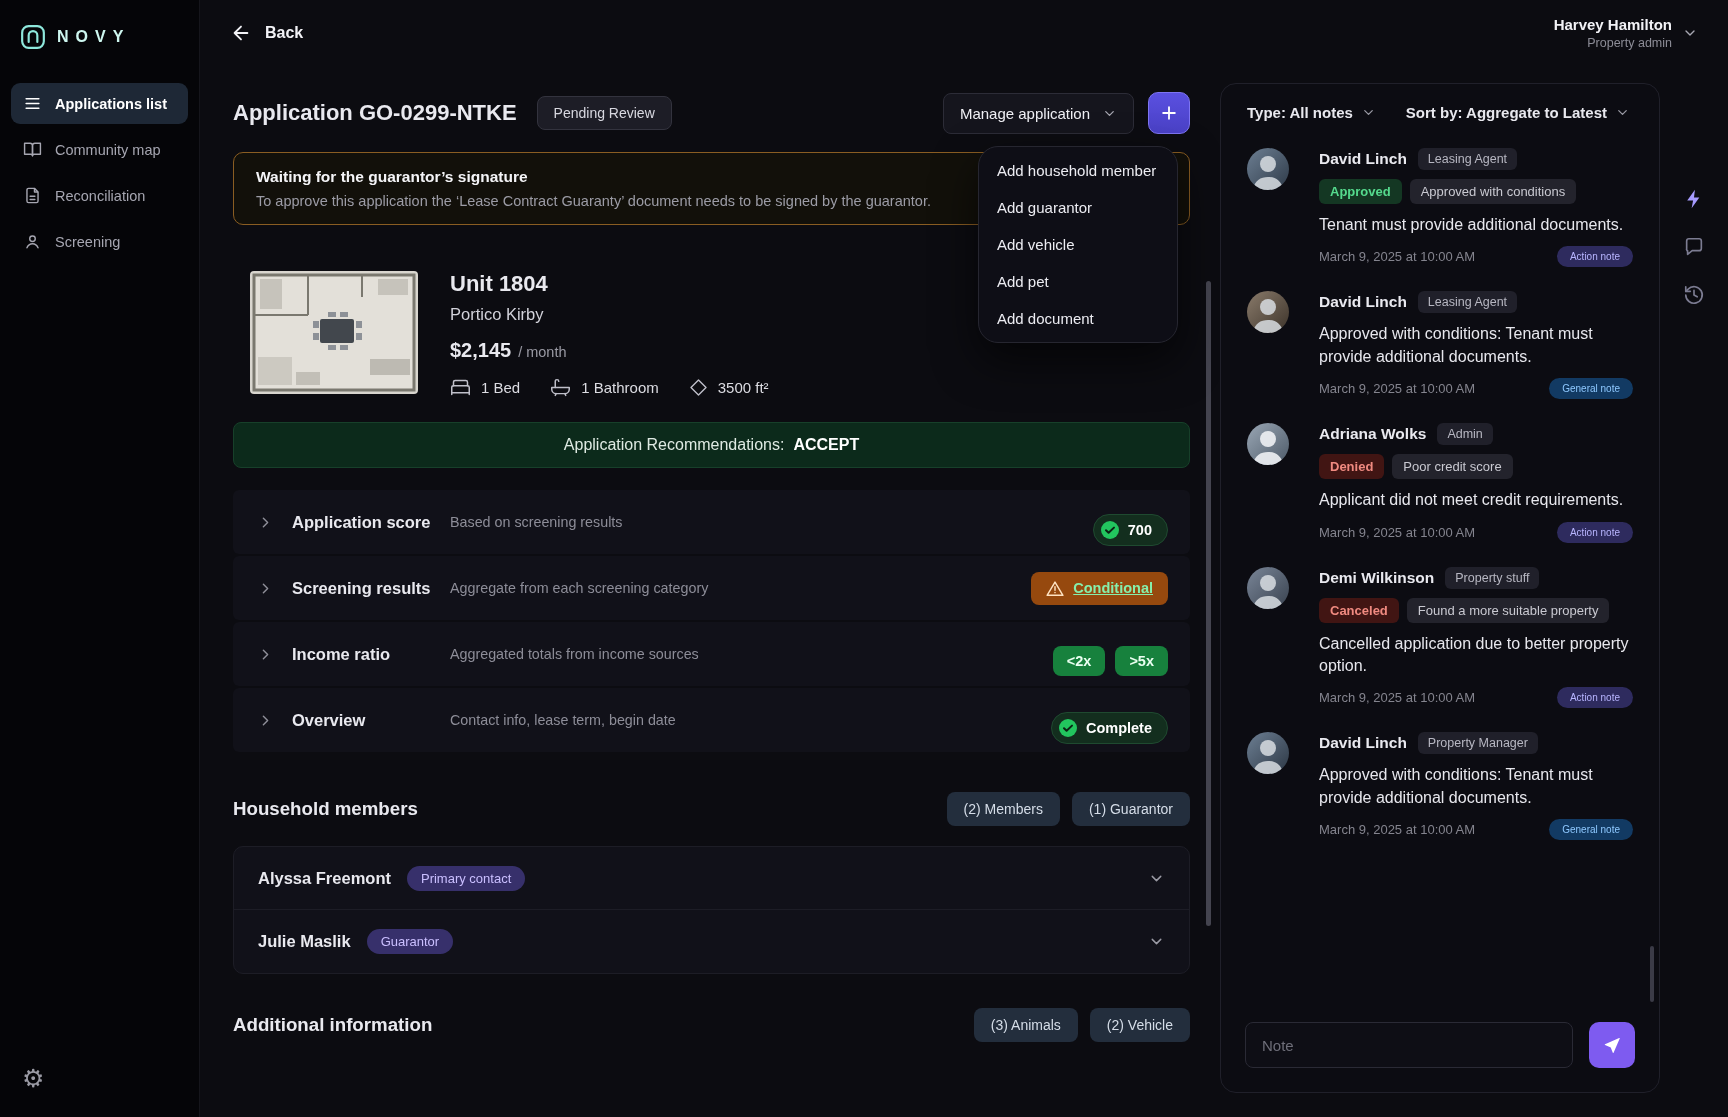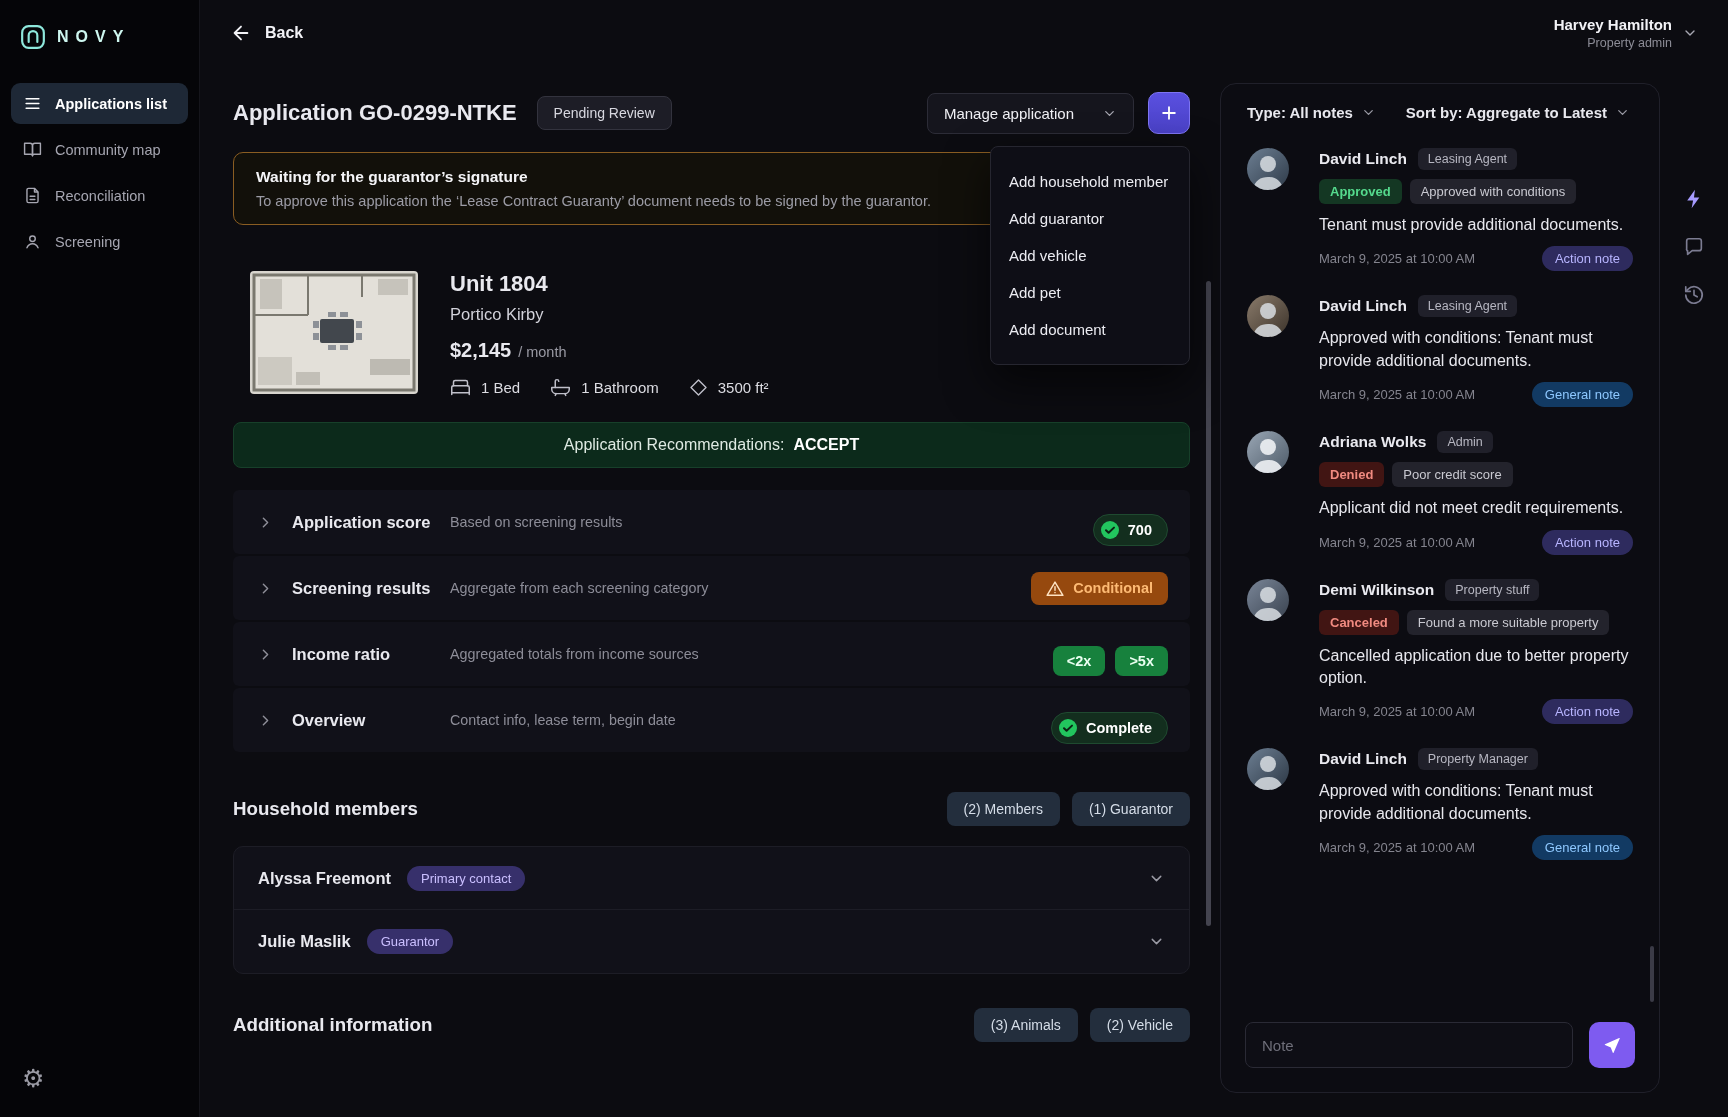--- a/index.html
+++ b/index.html
@@ -34,24 +34,24 @@
 
   
   .main-col { width:1020px; flex-shrink:0; padding:26px 30px 0 33px; position:relative; overflow:hidden; }
   .main-scrollbar { position:absolute; right:9px; top:215px; width:5px; height:645px; background:#44444f; border-radius:3px; cursor:pointer; }
 
   .header-row { display:flex; align-items:center; justify-content:space-between; }
   .header-left { display:flex; align-items:center; gap:20px; }
   .app-title { font-size:22px; font-weight:700; }
   .status-pill { background:#1d1d26; border:1px solid #33333e; color:#d8d8e0; font-size:14px; padding:8px 16px; border-radius:8px; }
   .header-actions { display:flex; align-items:center; gap:14px; position:relative; }
-  .manage-btn { display:flex; align-items:center; gap:28px; background:#15151d; border:1px solid #2c2c37; color:#f0f0f5; font-size:15px; padding:11px 16px; border-radius:8px; cursor:pointer; font-family:inherit; }
+  .manage-btn { display:flex; align-items:center; gap:12px; background:#15151d; border:1px solid #2c2c37; color:#f0f0f5; font-size:15px; padding:11px 16px; border-radius:8px; cursor:pointer; font-family:inherit; }
   .plus-btn { width:42px; height:42px; border-radius:10px; background:linear-gradient(180deg,#5a50e0,#4a41c6); border:1px solid #7d74f2; display:flex; align-items:center; justify-content:center; cursor:pointer; }
 
-  .add-menu { position:absolute; top:54px; right:0; width:200px; background:#0e0e16; border:1px solid #262630; border-radius:8px; padding:16px 0; box-shadow:0 18px 44px rgba(0,0,0,.6); z-index:40; }
+  .add-menu { position:absolute; top:54px; right:12px; width:200px; background:#0e0e16; border:1px solid #262630; border-radius:20px; padding:5px 0; box-shadow:0 18px 44px rgba(0,0,0,.6); z-index:40; }
   .add-menu-item { padding:10px 18px; font-size:15px; color:#ececf2; cursor:pointer; }
 
   .warning-banner { margin-top:18px; border:1px solid #8a5d22; background:#12100a; border-radius:10px; padding:15px 22px; }
   .warning-title { font-size:15.5px; font-weight:700; color:#f4f4f7; }
   .warning-body { margin-top:7px; font-size:14.5px; color:#9c9ca6; }
 
   .unit-card { margin-top:46px; display:flex; gap:32px; align-items:flex-start;padding-left:17px; }
   .unit-thumb { width:168px; height:123px; border-radius:4px; overflow:hidden; flex-shrink:0; }
   .unit-name { font-size:22px; font-weight:700; }
   .unit-prop { margin-top:8px; font-size:16.5px; color:#d2d2da; }
@@ -65,21 +65,21 @@
   .rec-banner { margin-top:24px; height:46px; border-radius:8px; background:#0c2a1b; border:1px solid #17402a; display:flex; align-items:center; justify-content:center; gap:9px; font-size:16px; color:#dfeae3; }
   .rec-value { font-weight:700; color:#ffffff; }
 
   .sections { margin-top:22px; }
   .section-row { display:flex; align-items:center; height:64px; background:#111119; border-radius:6px; margin-bottom:2px; padding:0 22px 0 24px; cursor:pointer; }
   .section-chevron { color:#8f8f99; flex-shrink:0; }
   .section-title { width:158px; margin-left:18px; font-size:16.5px; font-weight:700; flex-shrink:0; }
   .section-sub { flex:1; font-size:14.3px; color:#8d8d98; }
   .section-badges { display:flex; gap:10px; }
   .badge-score { display:flex; align-items:center; gap:9px; background:#132e1e; border:1px solid #1f4a30; color:#ffffff; font-size:14.5px; font-weight:600; padding:6px 15px 6px 7px; border-radius:999px;margin-top:16px; }
-  .badge-warn { display:flex; align-items:center; gap:9px; background:#96490e; color:#fdba74; font-size:14.5px; font-weight:600; padding:8px 15px; border-radius:8px; }
+  .badge-warn { display:flex; align-items:center; gap:9px; background:#96490e; color:#86efac; font-size:14.5px; font-weight:600; padding:8px 15px; border-radius:8px;text-decoration:underline; }
   .badge-green { background:#17813d; color:#eafff1; font-weight:700; font-size:14.5px; padding:7px 14px; border-radius:8px;margin-top:13px; }
 
   .group-head { display:flex; align-items:center; }
   .group-head.household { margin-top:40px; }
   .group-head.additional { margin-top:34px; }
   .group-title { font-size:18.7px; font-weight:700; }
   .group-pills { margin-left:auto; display:flex; gap:12px; }
   .count-pill { background:#232e3d; color:#d5dde8; font-size:14px; padding:9px 17px; border-radius:8px; cursor:pointer; }
 
   .member-card { margin-top:20px; background:#111119; border:1px solid #1d1d26; border-radius:10px; overflow:hidden; }
@@ -108,21 +108,21 @@
   .note-author { font-size:15.5px; font-weight:700; }
   .note-role { background:#20202a; color:#b7b7c2; font-size:12.5px; padding:4px 10px; border-radius:6px; white-space:nowrap; }
   .note-status { display:flex; gap:8px; margin-top:9px; flex-wrap:wrap; }
   .st { font-size:13px; padding:5px 11px; border-radius:6px; }
   .st-approved { background:#143723; color:#55da8d; font-weight:600; }
   .st-denied { background:#411513; color:#f08a80; font-weight:600; }
   .st-detail { background:#23232c; color:#c9c9d1; }
   .note-body { margin-top:10px; font-size:16px; line-height:1.4; color:#e7e7ed; }
   .note-foot { margin-top:10px; display:flex; align-items:center; }
   .note-date { font-size:13px; color:#84848e; }
-  .note-tag { margin-left:auto; font-size:13px; padding:5px 13px; border-radius:999px; }
+  .note-tag { margin-left:auto; font-size:10px; padding:5px 13px; border-radius:999px; }
   .tag-action { background:#2e2b5e; color:#b8b5ff; }
   .tag-general { background:#123a63; color:#8ec8ff; }
   .note-input-row { display:flex; gap:16px; padding:14px 24px 24px; align-items:center; }
   .note-input { flex:1; height:46px; background:#0e0e15; border:1px solid #2a2a35; border-radius:8px; padding:0 16px; color:#e9e9ef; font-size:15px; font-family:inherit; outline:none; }
   .note-input::placeholder { color:#6e6e79; }
   .send-btn { width:46px; height:46px; border-radius:10px; background:#7e5bf0; border:none; display:flex; align-items:center; justify-content:center; cursor:pointer; flex-shrink:0; }
 
   
   .right-rail { flex:1; display:flex; flex-direction:column; align-items:center; padding-top:122px; gap:26px; }
   .rail-btn { background:none; border:none; cursor:pointer; color:#7c7c92; }

